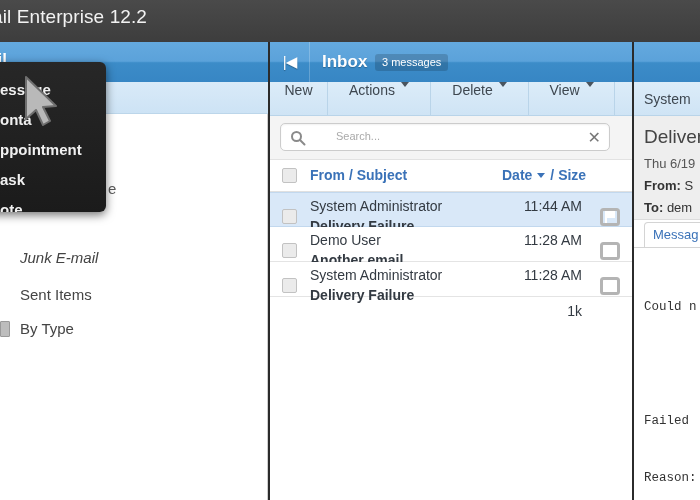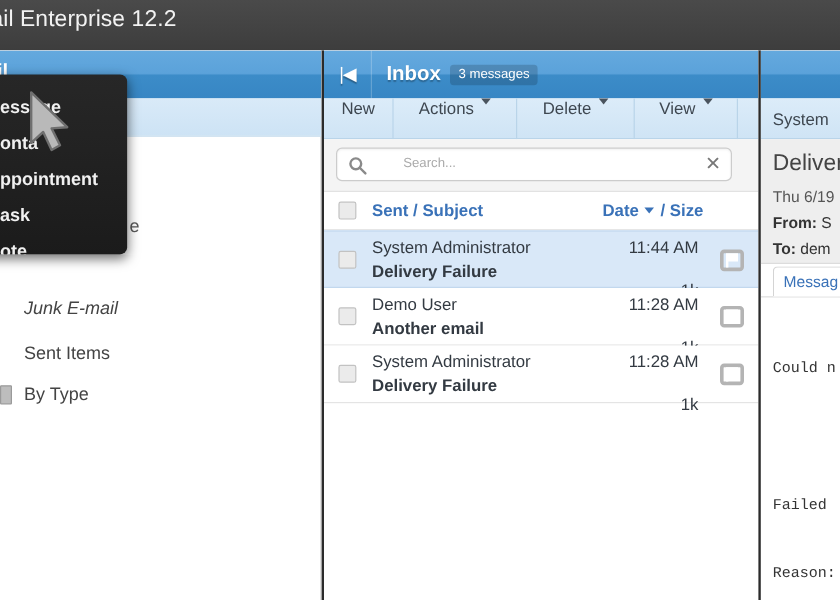--- a/index.html
+++ b/index.html
@@ -272,21 +272,21 @@
   }
 
   .msg-list {
     position: absolute;
     left: 0; top: 150px;
     width: 364px; height: 308px;
     background: #ffffff;
   }
   .msg-row {
     position: relative;
-    height: 48px;
+    height: 35px;
     border-bottom: 1px solid #e4e4e4;
     background: #ffffff;
   }
   .msg-row.selected {
     background: #d9e8f8;
     border-top: 1px solid #c2d8ee;
     border-bottom: 1px solid #c2d8ee;
   }
   .msg-check {
     position: absolute;
@@ -511,21 +511,21 @@
             <line x1="10" y1="10" x2="14.5" y2="14.5" stroke="#8a8a8a" stroke-width="2" stroke-linecap="round"></line>
           </svg>
         </span>
         <span class="search-placeholder">Search...</span>
         <span class="search-clear">✕</span>
       </div>
     </div>
 
     <div class="col-header">
       <div class="col-check"></div>
-      <div class="col-from">Sent / Subject</div>
+      <div class="col-from">From / Subject</div>
       <div class="col-date">
         <span>Date</span><span class="col-caret"></span><span>/ Size</span>
       </div>
     </div>
 
     <div class="msg-list">
 
       <div class="msg-row selected">
         <div class="msg-check"></div>
         <div class="msg-from">System Administrator</div>

